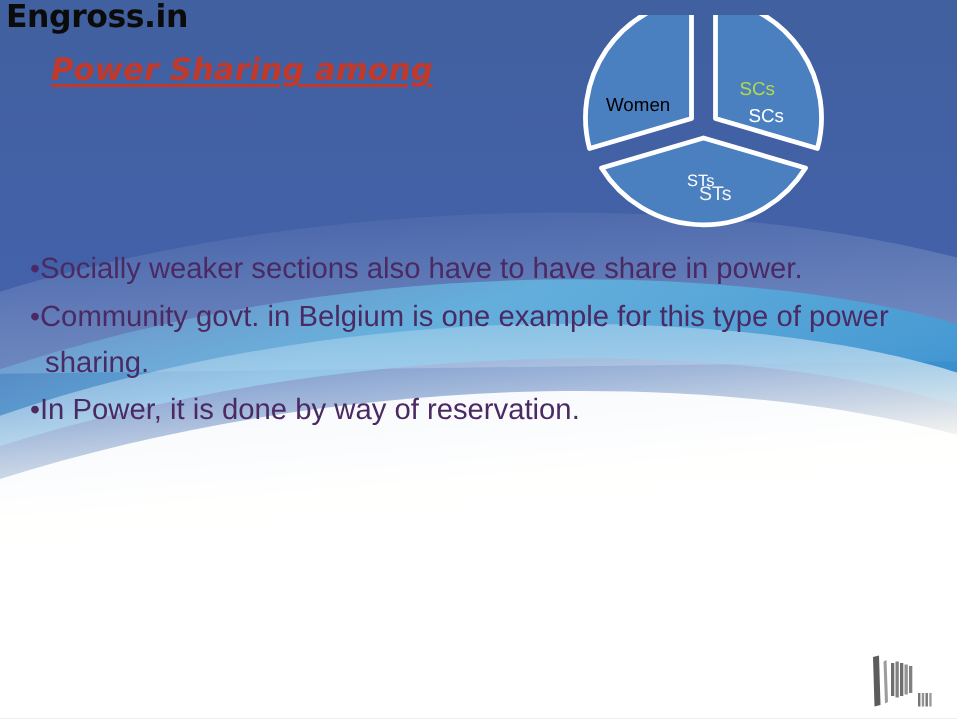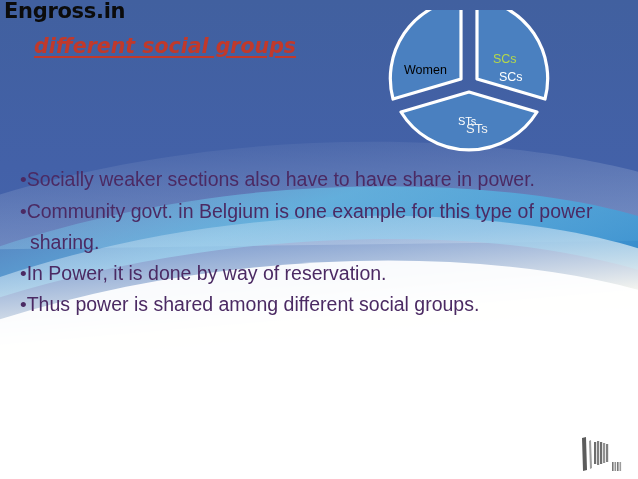--- a/index.html
+++ b/index.html
@@ -174,21 +174,21 @@
              L 700,479 L -60,479 Z" fill="url(#swooshGrad)"></path>
 
     <rect x="0" y="380" width="638" height="99" fill="#ffffff"></rect>
     <path d="M -60,340 C 130,268 360,244 552,272 C 624,283 668,298 700,310
              L 700,400 L -60,400 Z" fill="#ffffff" opacity="0.92"></path>
   </svg>
 
   <div class="logo">Engross.in</div>
 
   <div class="title">
-    <span class="tline">different social groups</span>
+    <span class="tline">Power Sharing among</span>
   </div>
 
   <div class="chart">
     <svg width="190" height="145" viewBox="0 0 190 145">
 
       <path d="M 86,72 L 86,-8 A 80,80 0 0 0 18,92 Z" transform="translate(-5,-3)" fill="#4a80c0" stroke="#ffffff" stroke-width="3.2" stroke-linejoin="round"></path>
 
       <path d="M 92,72 L 92,-8 A 80,80 0 0 1 160,92 Z" transform="translate(5,-3)" fill="#4a80c0" stroke="#ffffff" stroke-width="3.2" stroke-linejoin="round"></path>
 
       <path d="M 89,76 L 21,96 A 80,80 0 0 0 157,96 Z" transform="translate(0,6)" fill="#4a80c0" stroke="#ffffff" stroke-width="3.2" stroke-linejoin="round"></path>
@@ -198,21 +198,20 @@
     <span class="pie-label lbl-scs-a">SCs</span>
     <span class="pie-label lbl-scs-b">SCs</span>
     <span class="pie-label lbl-sts-a">STs</span>
     <span class="pie-label lbl-sts-b">STs</span>
   </div>
 
   <div class="body">
     <p class="bullet"><span class="dot">•</span><span>Socially weaker sections also have to have share in power.</span></p>
     <p class="bullet"><span class="dot">•</span><span>Community govt. in Belgium is one example for this type of power sharing.</span></p>
     <p class="bullet"><span class="dot">•</span><span>In Power, it is done by way of reservation.</span></p>
-    <p class="bullet"><span class="dot">•</span><span>Thus power is shared among different social groups.</span></p>
   </div>
 
   <svg class="watermark" viewBox="0 0 58 44">
     <g fill="#2b2b2b">
       <path d="M12,6 L16,5 L17,38 L13,39 Z" opacity="0.9"></path>
       <path d="M19,9 L21,8 L22,36 L20,37 Z" opacity="0.55"></path>
       <rect x="24" y="10" width="2.2" height="22" opacity="0.8"></rect>
       <rect x="27" y="9" width="2.2" height="24" opacity="0.7"></rect>
       <rect x="30" y="10" width="2.2" height="22" opacity="0.8"></rect>
       <rect x="33" y="11" width="2.2" height="20" opacity="0.6"></rect>

